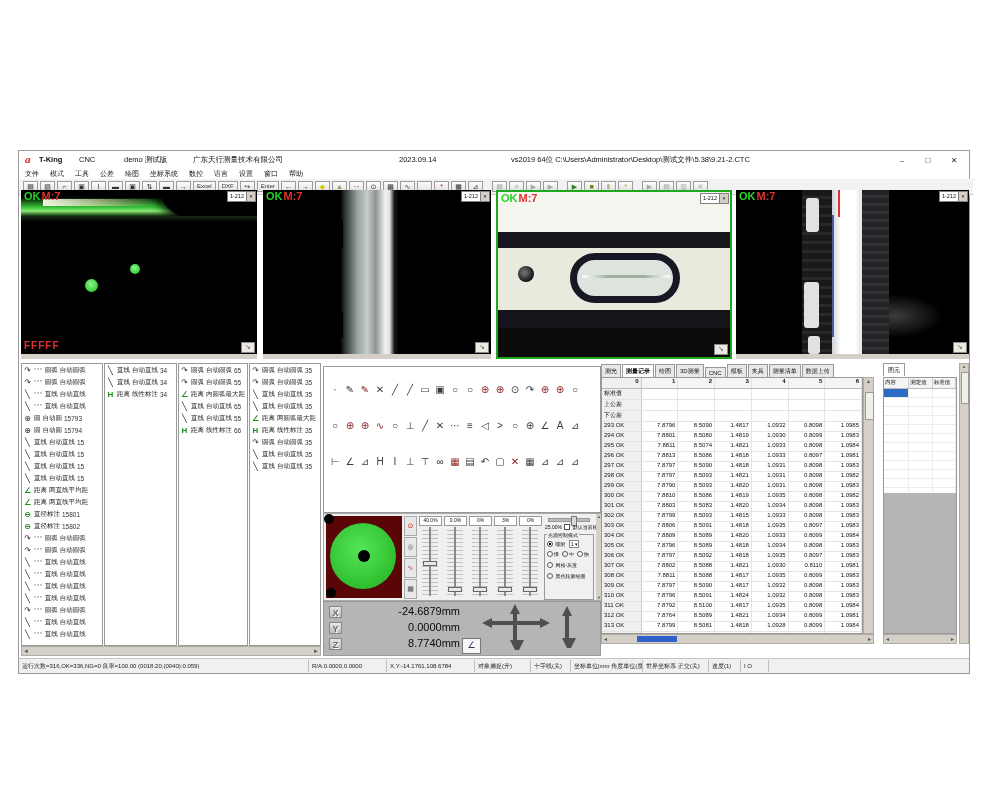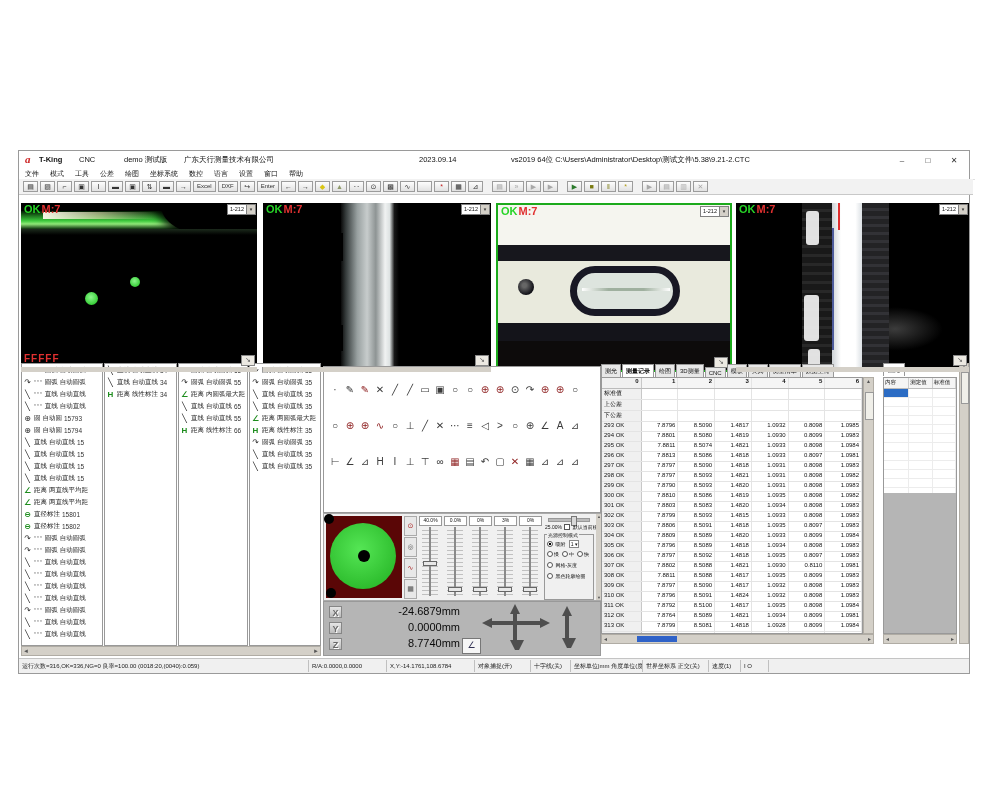--- a/index.html
+++ b/index.html
@@ -8,39 +8,39 @@
   .win{position:absolute;left:18px;top:150px;width:950px;height:522px;background:#fff;border:1px solid #9a9a9a;}
 
   
   .titlebar{position:absolute;left:0;top:0;width:950px;height:17px;background:#fff;font-size:7.5px;}
   .titlebar span{position:absolute;top:4px;white-space:nowrap;}
   .logo{left:6px;top:2px!important;color:#c22;font-family:"Liberation Serif","DejaVu Serif",serif;
         font-style:italic;font-weight:bold;font-size:11px;}
   .t-app{left:20px;font-weight:bold;}
   .t-cnc{left:60px;}
   .t-demo{left:105px;}
-  .t-comp{left:165px;}
-  .t-date{left:400px;}
+  .t-comp{left:174px;}
+  .t-date{left:380px;}
   .t-path{left:492px;}
   .wc{position:absolute;top:2px;width:22px;height:12px;font-size:8px;text-align:center;line-height:12px;color:#333;}
 
   
   .menubar{position:absolute;left:0;top:17px;width:950px;height:11px;display:flex;gap:11px;
            padding-left:6px;font-size:7px;align-items:center;border-bottom:1px solid #e0e0e0;}
   .menu-item{white-space:nowrap;}
   .toolbar{position:absolute;left:0;top:28px;width:950px;height:15px;background:#f2f2f2;
            border-bottom:1px solid #c8c8c8;display:flex;align-items:center;gap:2px;padding-left:4px;}
   .tb{height:11px;min-width:15px;border:1px solid #9c9c9c;background:linear-gradient(#fdfdfd,#e1e1e1);
       font-size:7px;line-height:9px;text-align:center;color:#333;padding:0 1px;box-sizing:border-box;}
   .tb.dim{color:#a8a8a8;}
   .tb.lbl{padding:0 3px;font-size:6px;}
   .tsep{width:5px;height:1px;}
 
   
-  .cam{position:absolute;top:52px;height:169px;background:#000;overflow:hidden;}
+  .cam{position:absolute;top:39px;height:169px;background:#000;overflow:hidden;}
   .cam .v{position:absolute;}
   .cam-status{position:absolute;left:3px;top:0;font-size:11px;font-weight:bold;z-index:5;letter-spacing:0;}
   .ok{color:#27d427;} .mm{color:#e03030;margin-left:1px;}
   .cam-sel{position:absolute;top:1px;right:1px;height:9px;background:#fff;border:1px solid #808080;
            display:flex;font-size:5.5px;line-height:8px;z-index:6;}
   .cam-sel .txt{padding:0 2px;}
   .cam-sel .dd{width:8px;background:#d4d0c8;border-left:1px solid #808080;text-align:center;font-size:5px;color:#333;}
   .cam-corner{position:absolute;right:2px;bottom:6px;width:12px;height:9px;background:#ece9e2;border:1px solid #888;
               font-size:7px;line-height:8px;text-align:center;color:#555;z-index:6;}
   .cam-hscroll{position:absolute;left:0;right:0;bottom:0;height:5px;background:#d4d0c8;z-index:4;}

